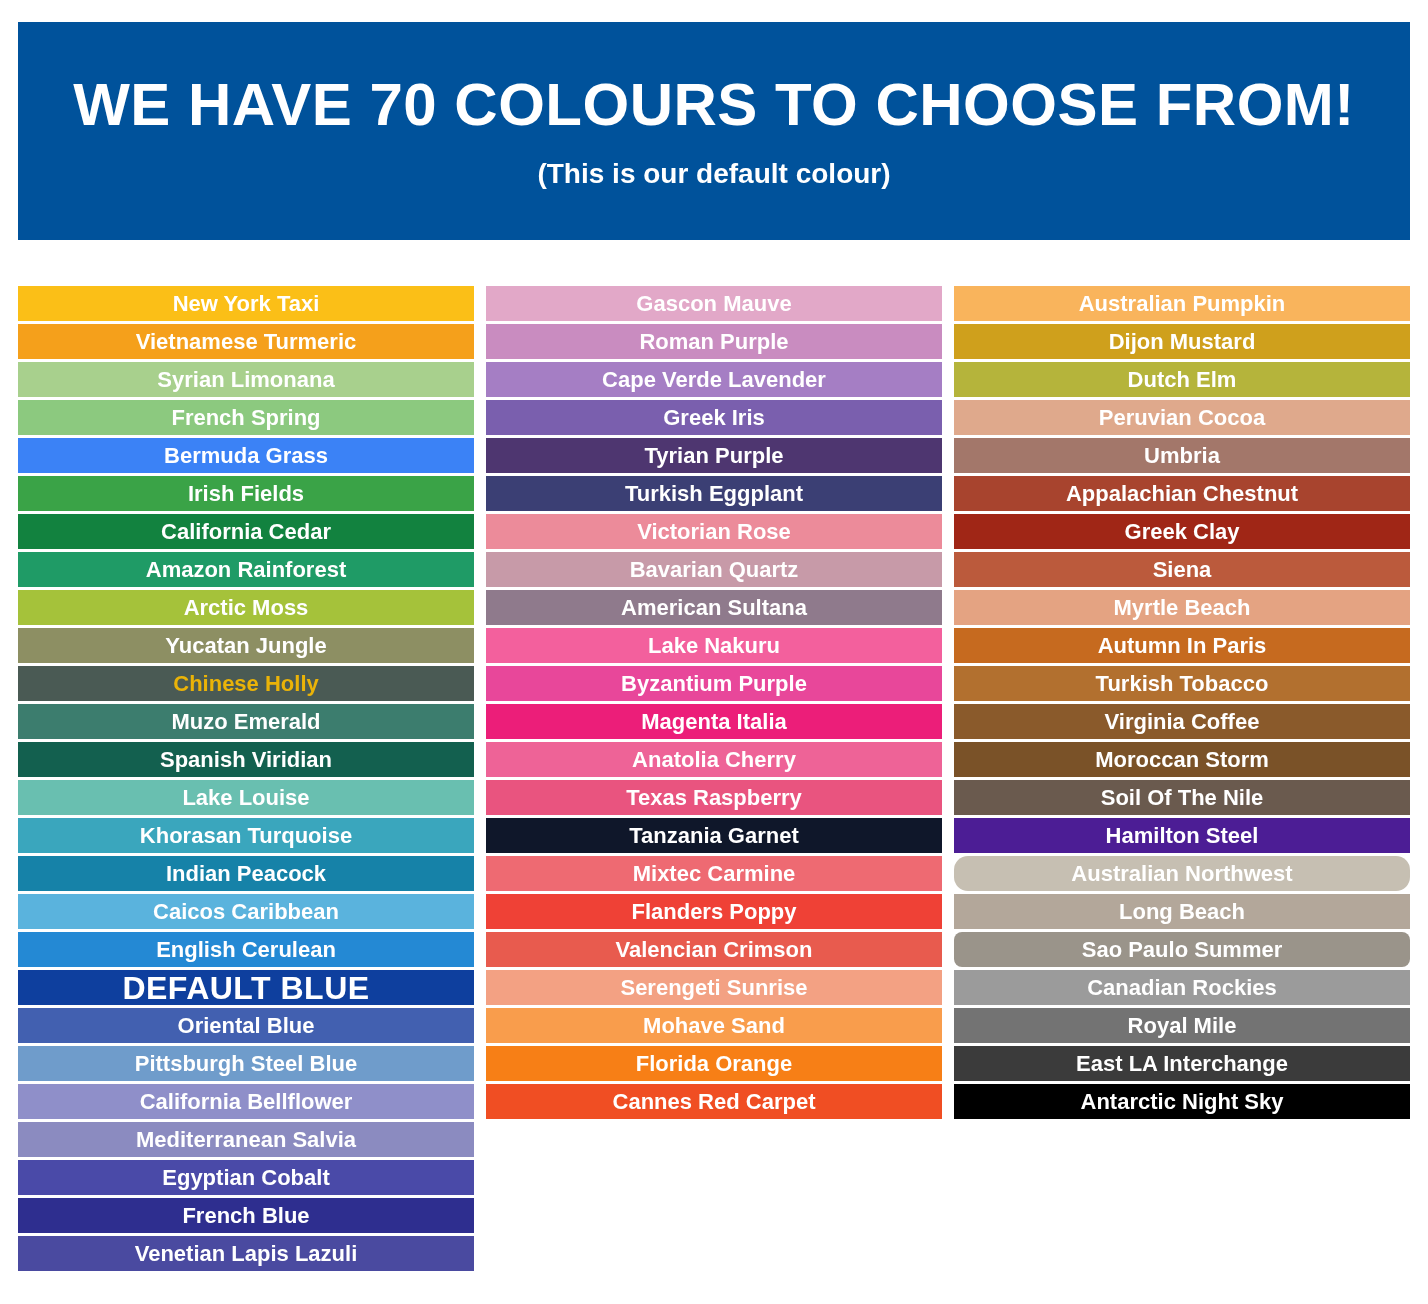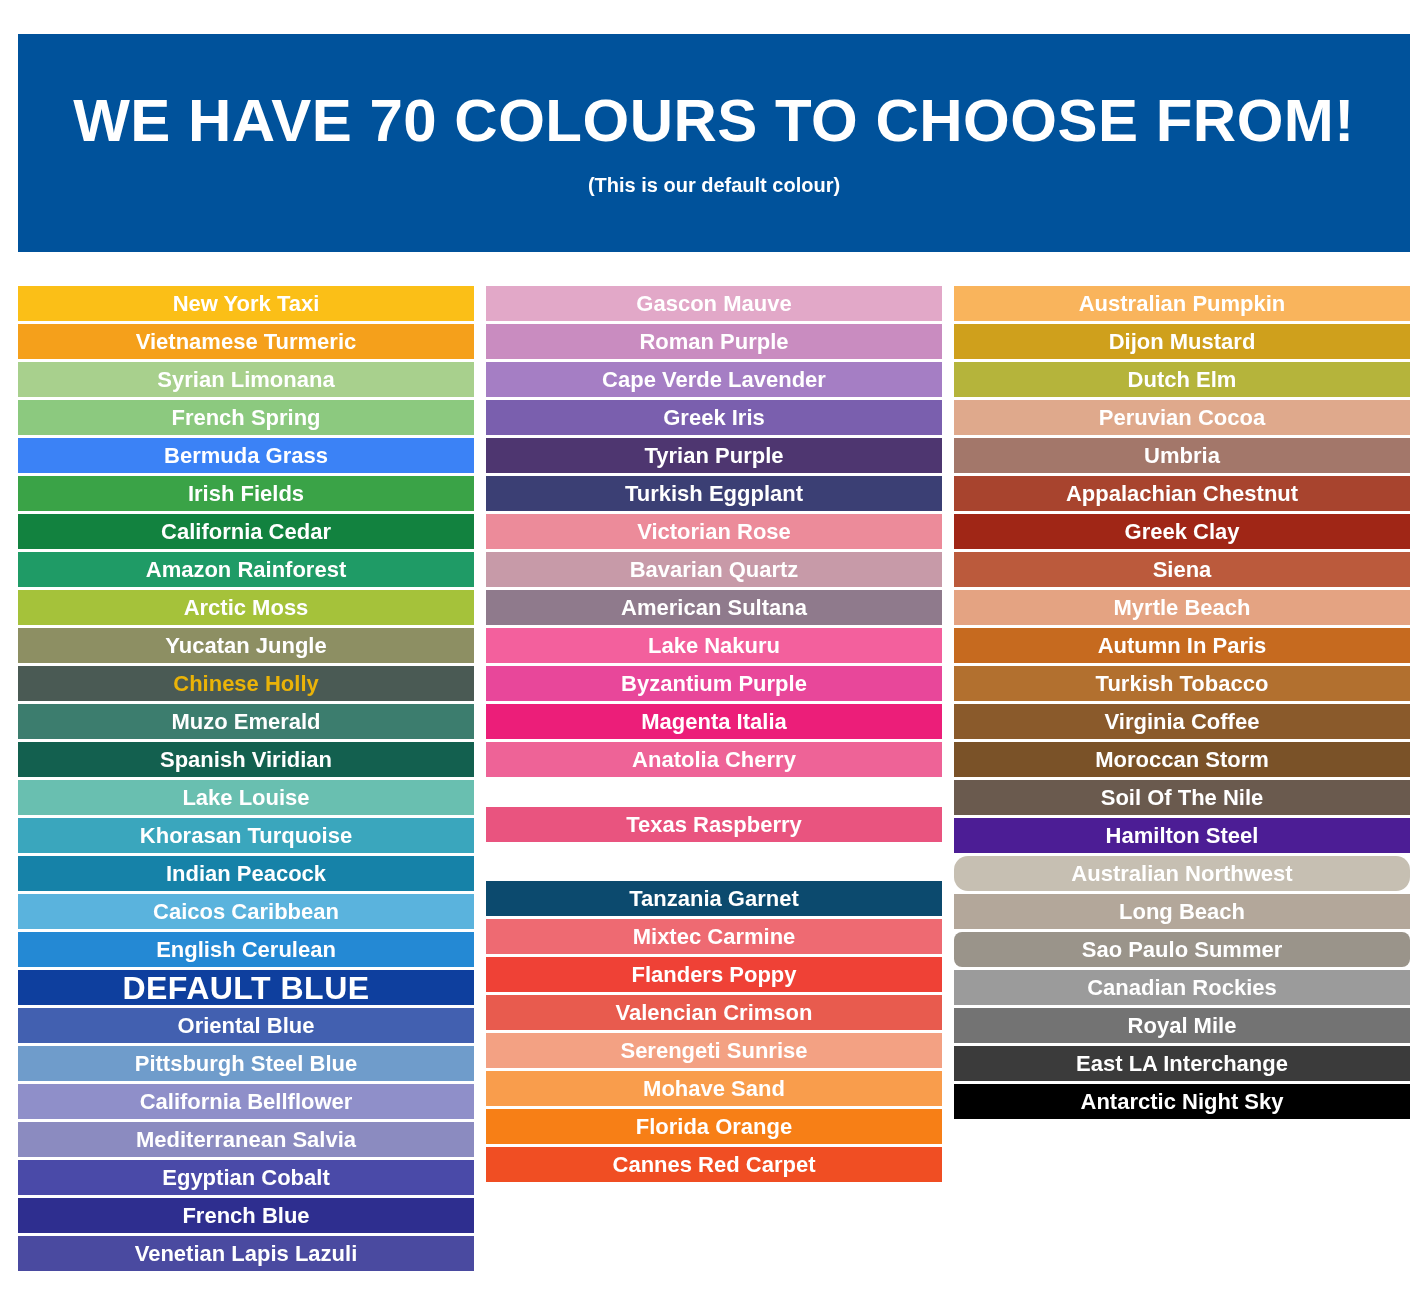--- a/index.html
+++ b/index.html
@@ -22,34 +22,33 @@
     position: absolute;
     left: 18px;
     top: 22px;
     width: 1392px;
     height: 218px;
     background: #00529b;
     display: flex;
     flex-direction: column;
     align-items: center;
     justify-content: center;
-    margin-top: 12px;
   }
   .banner-title {
     color: #ffffff;
     font-size: 60px;
     font-weight: bold;
     letter-spacing: 0.5px;
     line-height: 1.05;
     text-align: center;
     white-space: nowrap;
   }
   .banner-sub {
     color: #ffffff;
-    font-size: 20px;
+    font-size: 28px;
     font-weight: bold;
     margin-top: 22px;
     text-align: center;
   }
   .columns {
     position: absolute;
     left: 18px;
     top: 286px;
     width: 1392px;
     display: flex;
@@ -202,24 +201,24 @@
         </div>
         <div class="swatch" style="background: rgb(232, 71, 154); color: rgb(255, 255, 255);">
           <span>Byzantium Purple</span>
         </div>
         <div class="swatch" style="background: rgb(236, 30, 121); color: rgb(255, 255, 255);">
           <span>Magenta Italia</span>
         </div>
         <div class="swatch" style="background: rgb(238, 99, 151); color: rgb(255, 255, 255);">
           <span>Anatolia Cherry</span>
         </div>
-        <div class="swatch" style="background: rgb(233, 84, 127); color: rgb(255, 255, 255); margin-top: 27px;">
+        <div class="swatch" style="background: rgb(233, 84, 127); color: rgb(255, 255, 255);">
           <span>Texas Raspberry</span>
         </div>
-        <div class="swatch" style="background: #0c4a6e; color: rgb(255, 255, 255); margin-top: 36px;">
+        <div class="swatch" style="background: #0f172a; color: rgb(255, 255, 255);">
           <span>Tanzania Garnet</span>
         </div>
         <div class="swatch" style="background: rgb(238, 106, 114); color: rgb(255, 255, 255);">
           <span>Mixtec Carmine</span>
         </div>
         <div class="swatch" style="background: rgb(239, 65, 54); color: rgb(255, 255, 255);">
           <span>Flanders Poppy</span>
         </div>
         <div class="swatch" style="background: rgb(232, 91, 78); color: rgb(255, 255, 255);">
           <span>Valencian Crimson</span>

